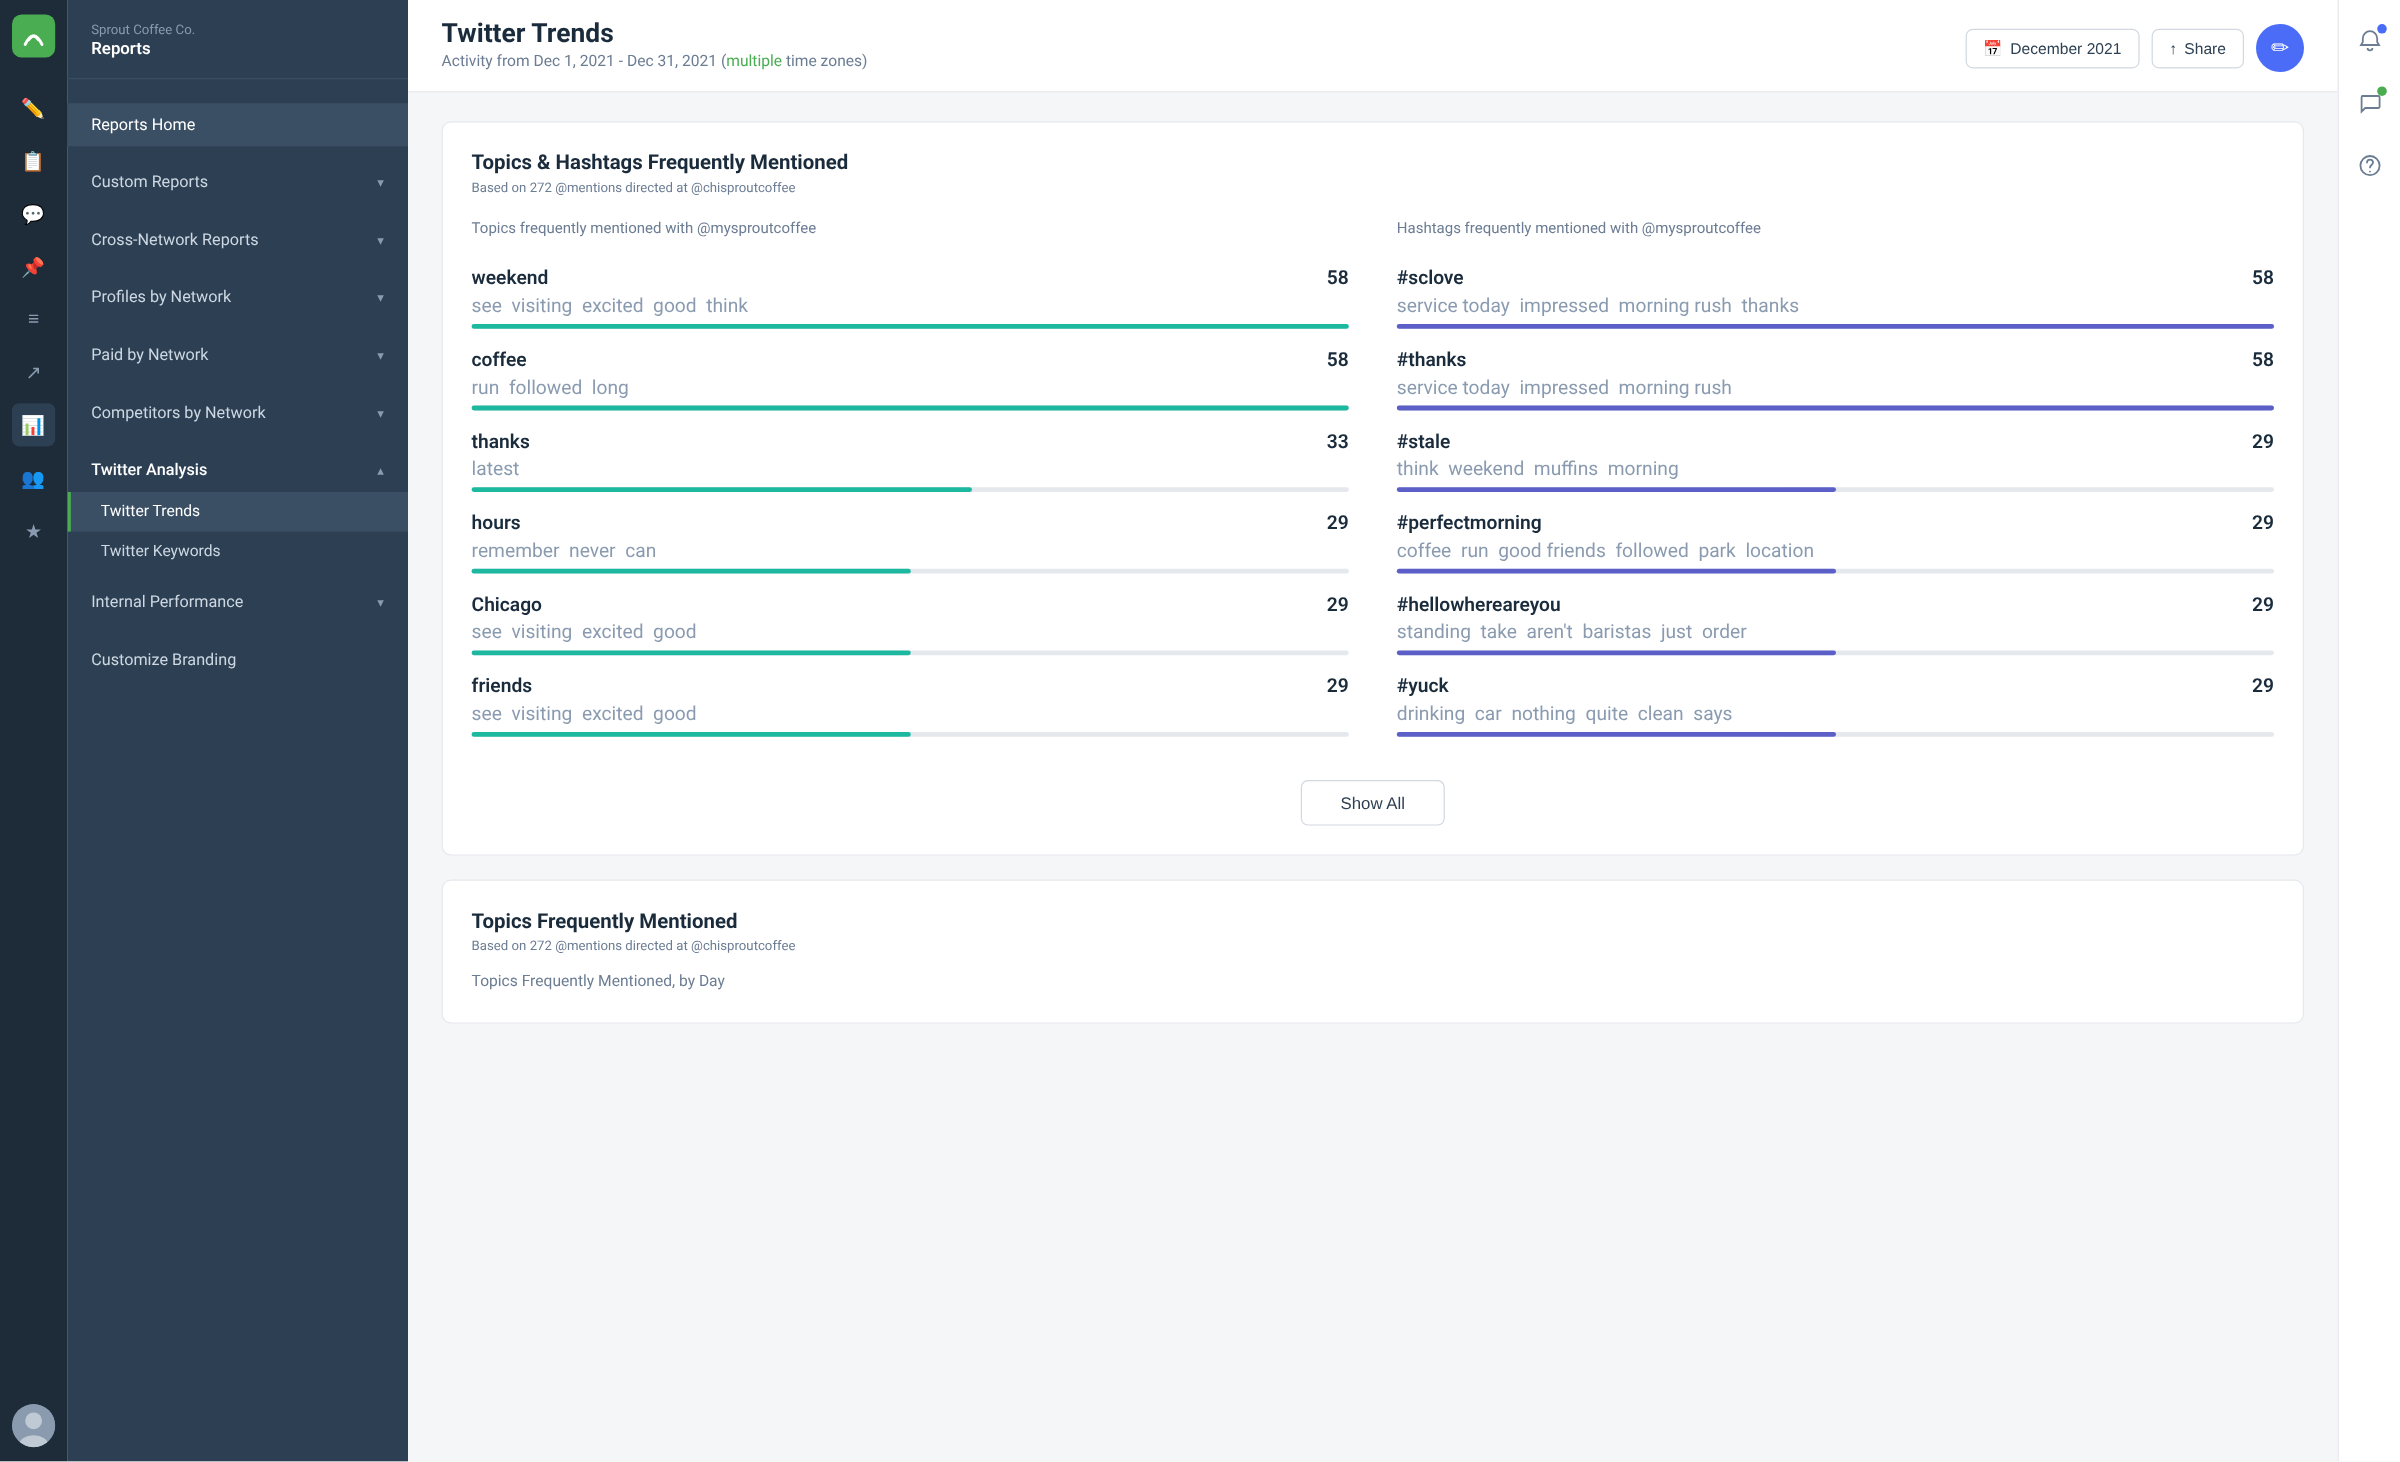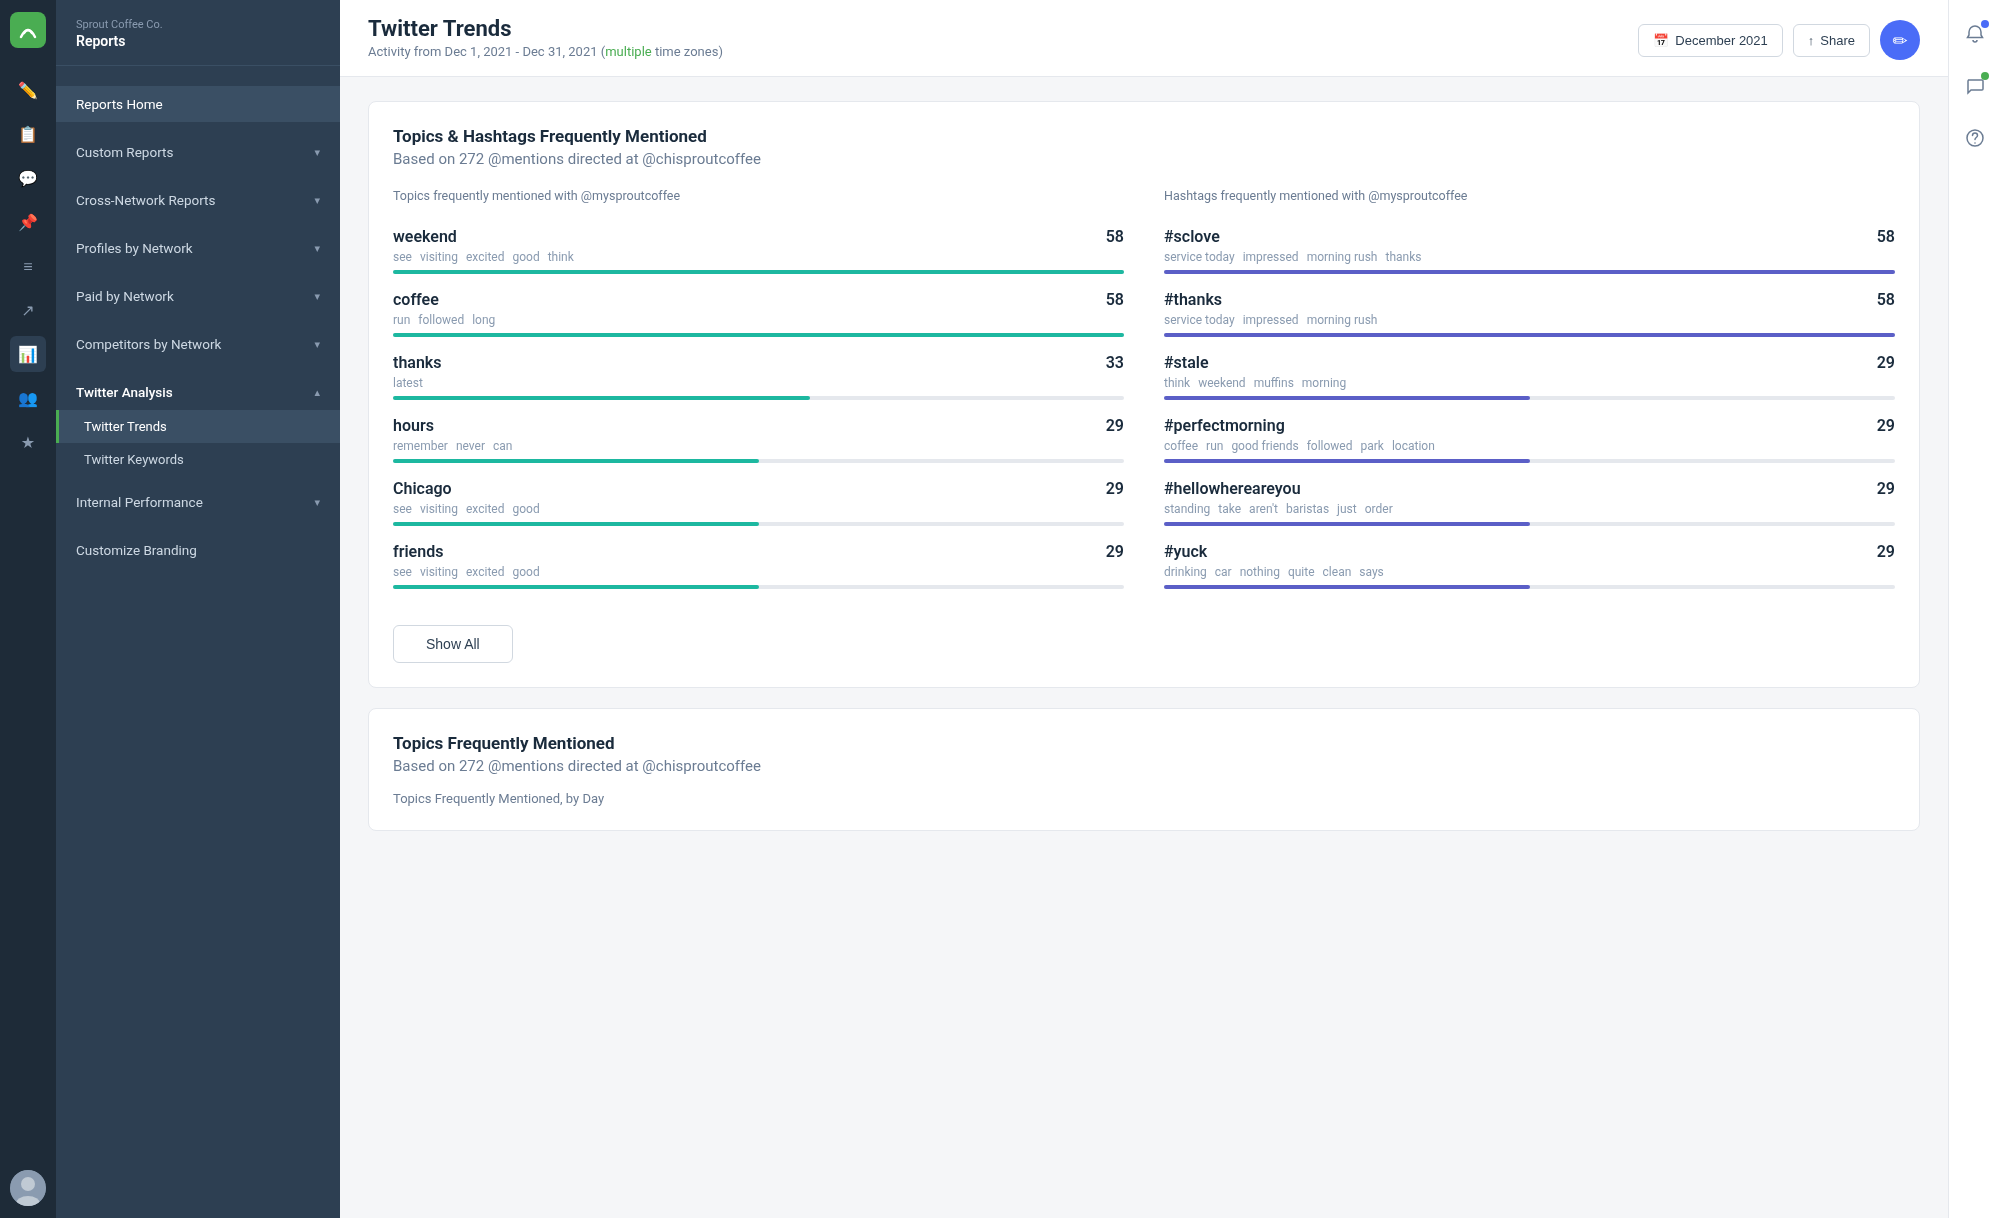--- a/index.html
+++ b/index.html
@@ -136,21 +136,21 @@
       flex-direction: column;
       gap: 20px;
     }
     .card {
       background: #fff;
       border-radius: 8px;
       border: 1px solid #e5e8ed;
       padding: 24px;
     }
     .card-title { font-size: 17px; font-weight: 700; color: #1a2b3c; }
-    .card-subtitle { font-size: 15px; color: #6b7c93; margin-top: 4px; }
+    .card-subtitle { font-size: 11px; color: #6b7c93; margin-top: 4px; }
 
     
     .topics-grid {
       display: grid;
       grid-template-columns: 1fr 1fr;
       gap: 0 40px;
       margin-top: 20px;
     }
     .topics-column-header {
       font-size: 12.5px;
@@ -171,21 +171,21 @@
       font-size: 16px;
       font-weight: 600;
       color: #1a2b3c;
     }
     .topic-count {
       font-size: 16px;
       font-weight: 600;
       color: #1a2b3c;
     }
     .topic-keywords {
-      font-size: 12px;
+      font-size: 16px;
       color: #8a9bb0;
       margin-bottom: 6px;
       display: flex;
       gap: 8px;
       flex-wrap: wrap;
     }
     .progress-bar-bg {
       height: 4px;
       background: #e5e8ed;
       border-radius: 2px;
@@ -193,20 +193,21 @@
     }
     .progress-bar-fill {
       height: 4px;
       border-radius: 2px;
     }
     .progress-teal { background: #1db8a0; }
     .progress-purple { background: #5b5fc7; }
 
     .show-all-row {
       display: flex;
+      justify-content: center;
       margin-top: 20px;
     }
     .btn-show-all {
       border: 1.5px solid #d1d8e0;
       background: #fff;
       border-radius: 6px;
       padding: 10px 32px;
       font-size: 14px;
       color: #2d3f52;
       cursor: pointer;

